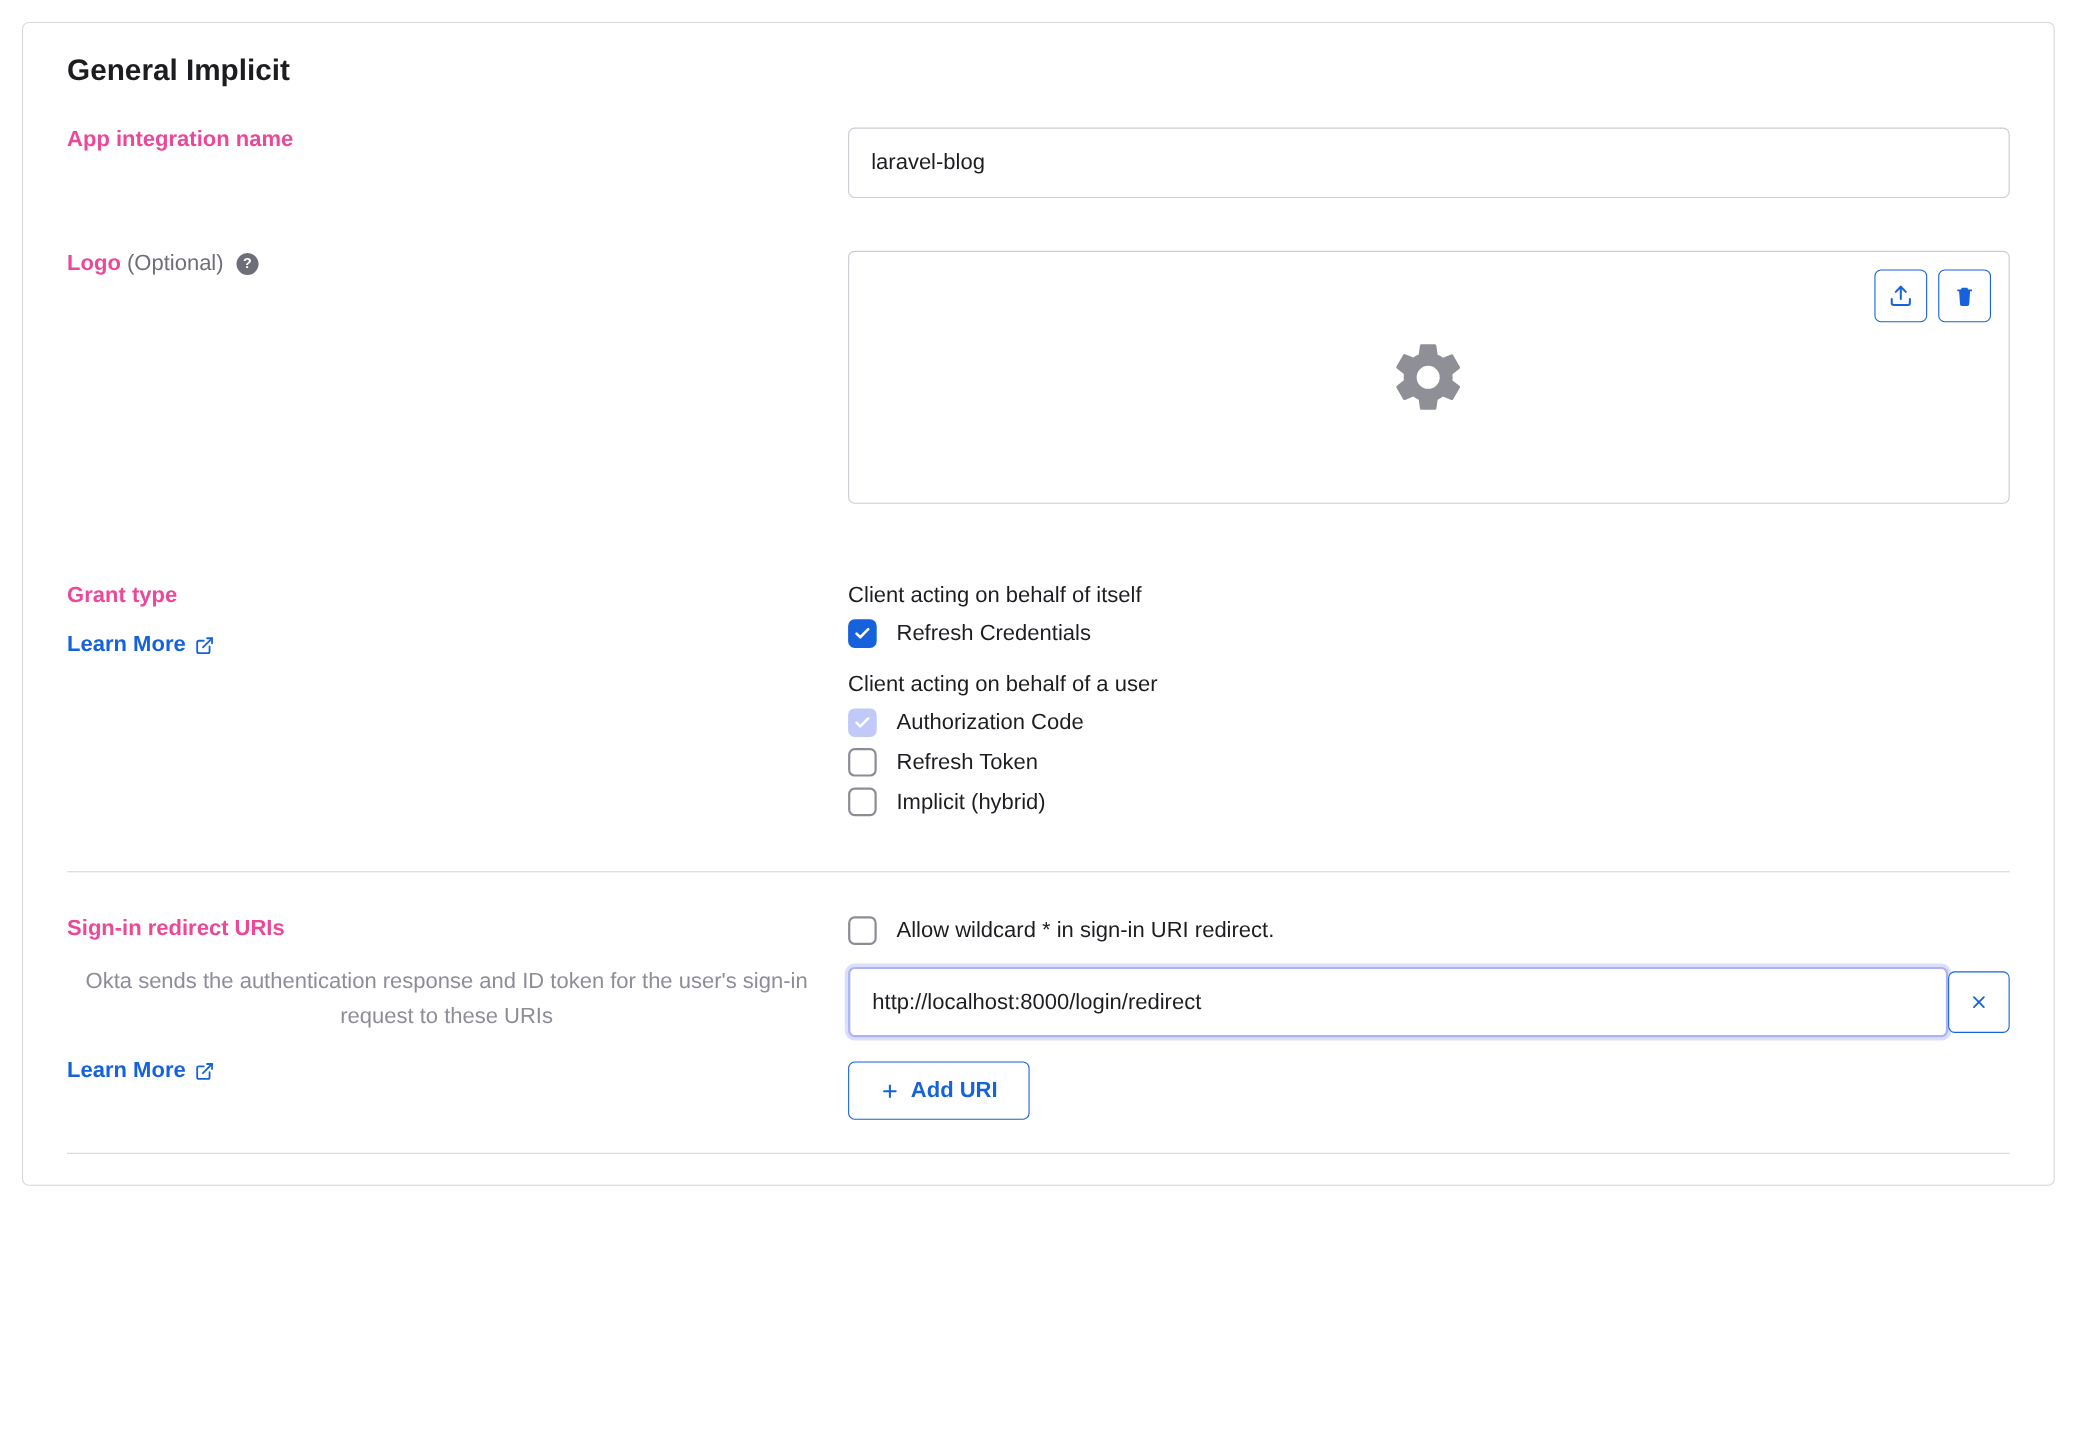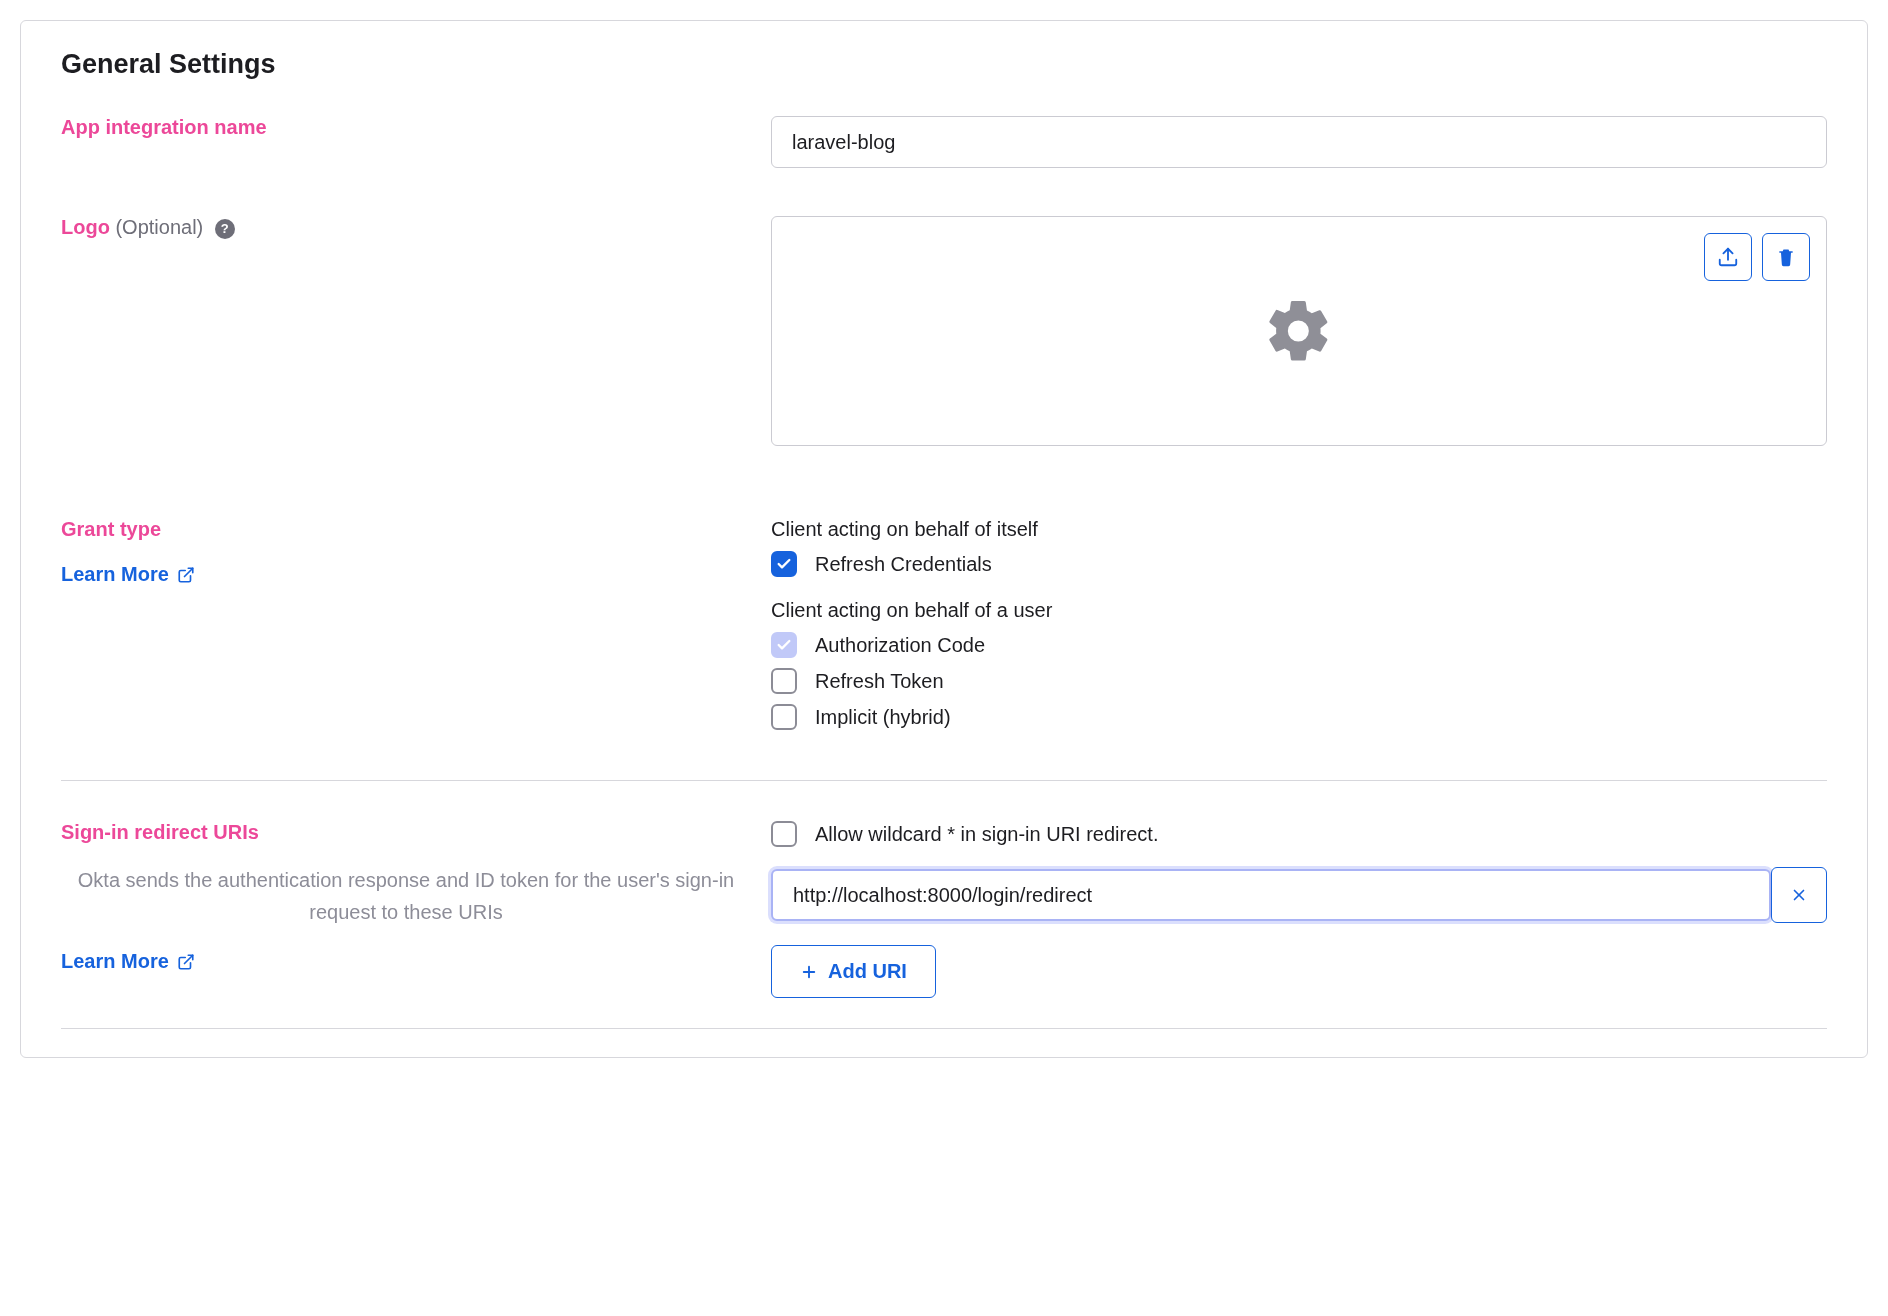--- a/index.html
+++ b/index.html
@@ -40,21 +40,21 @@
       font-weight: 700;
       font-size: 20px;
       color: #ec4899;
     }
     .label-optional {
       font-weight: 400;
       color: #6e6e78;
     }
     .text-input {
       width: 100%;
-      height: 52px;
+      height: 64px;
       padding: 12px 20px;
       font-size: 20px;
       border: 1px solid #cbcbd2;
       border-radius: 6px;
       color: #1d1d21;
       outline: none;
       background: #fff;
     }
     .text-input.focused {
       border: 2px solid #a9b3f5;
@@ -190,21 +190,21 @@
       justify-content: center;
       cursor: pointer;
       color: #1662dd;
       flex: none;
     }
   </style>
 </head>
 <body>
 
 <div class="panel">
-  <div class="section-title">General Settings</div>
+  <div class="section-title">General Implicit</div>
 
   <div class="row">
     <div class="left-col">
       <span class="label-strong">App integration name</span>
     </div>
     <div class="right-col">
       <input class="text-input" type="text" value="laravel-blog" style="">
     </div>
   </div>
 

